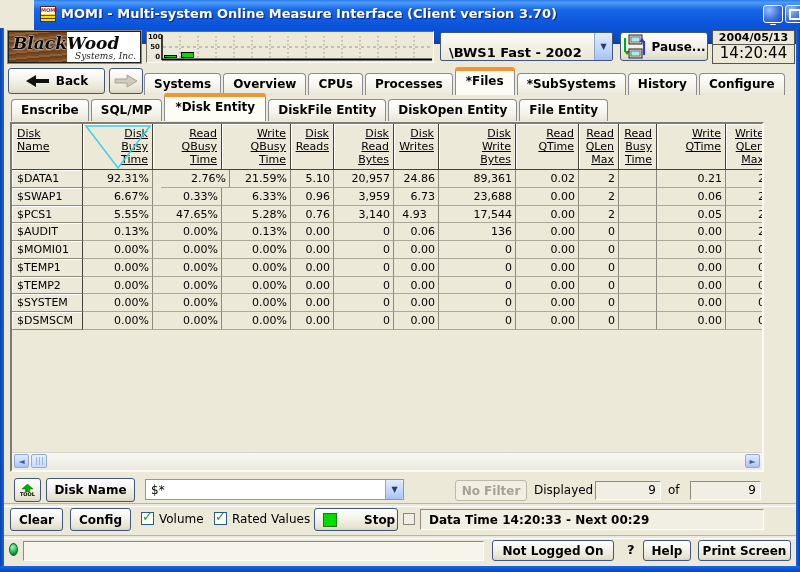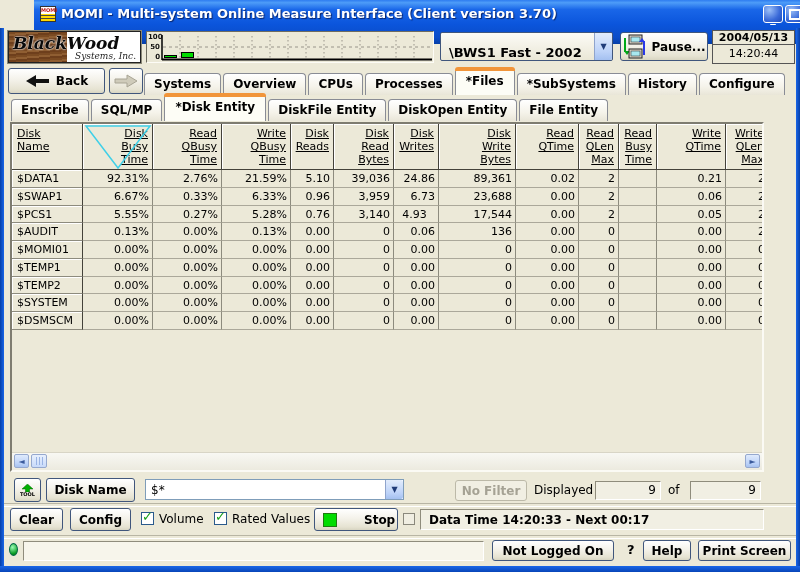--- a/index.html
+++ b/index.html
@@ -59,21 +59,21 @@
   #syscombo .val{flex:1;font-weight:bold;font-size:13px;padding-left:8px;white-space:nowrap;margin-top:12px;}
   .xparrow{width:17px;align-self:stretch;border-left:1px solid #8FA4CC;border-radius:0 2px 2px 0;
     background:linear-gradient(180deg,#E2ECFC,#BCD2F8 70%,#A4C0F0);
     display:flex;align-items:center;justify-content:center;color:#203C78;font-size:8px;}
 
   #pausebtn{left:620px;top:32px;width:88px;height:29px;}
   #datetime{position:absolute;left:712px;top:30px;width:83px;height:34px;}
   #datebox{box-sizing:border-box;height:15px;border:1px solid #555;background:#ECE9D8;
     font-size:11px;font-weight:bold;text-align:center;line-height:13px;}
   #timebox{box-sizing:border-box;height:19px;border:1px solid #555;border-top:0;background:#ECE9D8;
-    font-size:11px;text-align:center;line-height:17px;}
+    font-size:15px;text-align:center;line-height:17px;}
 
   
   #backbtn{left:8px;top:68px;width:97px;height:26px;}
   #fwdbtn{left:109px;top:68px;width:34px;height:26px;}
   .tabrow{position:absolute;display:flex;align-items:flex-end;gap:2px;}
   #maintabs{left:144px;top:66px;height:29px;}
   #subtabs{left:11px;top:94px;height:27px;}
   .tab{box-sizing:border-box;padding:3px 9px 4px;border:1px solid #898C95;border-bottom:0;
     border-radius:4px 4px 0 0;background:linear-gradient(180deg,#FFFFFF,#F5F3EA 60%,#E9E6D8);
     font-weight:bold;font-size:12px;white-space:nowrap;position:relative;}
@@ -291,24 +291,24 @@
         <div class="hcell" style="left: 607px; top: 0px; width: 38px; height: 46px;">Read
 Busy
 Time</div>
         <div class="hcell" style="left: 645px; top: 0px; width: 69px; height: 46px;">Write
 QTime</div>
         <div class="hcell" style="left: 714px; top: 0px; width: 43px; height: 46px;">Write
 QLen
 Max</div>
         <div class="ncell" style="left: 0px; top: 46px; width: 71px; height: 17.75px;">$DATA1</div>
         <div class="dcell" style="left: 71px; top: 46px; width: 70px; height: 17.75px;">92.31%</div>
-        <div class="dcell" style="left: 141px; top: 46px; width: 69px; height: 17.75px;">2.76%</div>
+        <div class="dcell" style="left: 149px; top: 46px; width: 69px; height: 17.75px;">2.76%</div>
         <div class="dcell" style="left: 210px; top: 46px; width: 69px; height: 17.75px;">21.59%</div>
         <div class="dcell" style="left: 279px; top: 46px; width: 43px; height: 17.75px;">5.10</div>
-        <div class="dcell" style="left: 322px; top: 46px; width: 60px; height: 17.75px;">39,036</div>
+        <div class="dcell" style="left: 322px; top: 46px; width: 60px; height: 17.75px;">20,957</div>
         <div class="dcell" style="left: 382px; top: 46px; width: 45px; height: 17.75px;">24.86</div>
         <div class="dcell" style="left: 427px; top: 46px; width: 77px; height: 17.75px;">89,361</div>
         <div class="dcell" style="left: 504px; top: 46px; width: 63px; height: 17.75px;">0.02</div>
         <div class="dcell" style="left: 567px; top: 46px; width: 40px; height: 17.75px;">2</div>
         <div class="dcell" style="left: 607px; top: 46px; width: 38px; height: 17.75px;"></div>
         <div class="dcell" style="left: 645px; top: 46px; width: 69px; height: 17.75px;">0.21</div>
         <div class="dcell" style="left: 714px; top: 46px; width: 43px; height: 17.75px;">2</div>
         <div class="ncell" style="left: 0px; top: 63.75px; width: 71px; height: 17.75px;">$SWAP1</div>
         <div class="dcell" style="left: 71px; top: 63.75px; width: 70px; height: 17.75px;">6.67%</div>
         <div class="dcell" style="left: 141px; top: 63.75px; width: 69px; height: 17.75px;">0.33%</div>
@@ -317,21 +317,21 @@
         <div class="dcell" style="left: 322px; top: 63.75px; width: 60px; height: 17.75px;">3,959</div>
         <div class="dcell" style="left: 382px; top: 63.75px; width: 45px; height: 17.75px;">6.73</div>
         <div class="dcell" style="left: 427px; top: 63.75px; width: 77px; height: 17.75px;">23,688</div>
         <div class="dcell" style="left: 504px; top: 63.75px; width: 63px; height: 17.75px;">0.00</div>
         <div class="dcell" style="left: 567px; top: 63.75px; width: 40px; height: 17.75px;">2</div>
         <div class="dcell" style="left: 607px; top: 63.75px; width: 38px; height: 17.75px;"></div>
         <div class="dcell" style="left: 645px; top: 63.75px; width: 69px; height: 17.75px;">0.06</div>
         <div class="dcell" style="left: 714px; top: 63.75px; width: 43px; height: 17.75px;">2</div>
         <div class="ncell" style="left: 0px; top: 81.5px; width: 71px; height: 17.75px;">$PCS1</div>
         <div class="dcell" style="left: 71px; top: 81.5px; width: 70px; height: 17.75px;">5.55%</div>
-        <div class="dcell" style="left: 141px; top: 81.5px; width: 69px; height: 17.75px;">0.27%</div>
+        <div class="dcell" style="left: 141px; top: 81.5px; width: 69px; height: 17.75px;">47.65%</div>
         <div class="dcell" style="left: 210px; top: 81.5px; width: 69px; height: 17.75px;">5.28%</div>
         <div class="dcell" style="left: 279px; top: 81.5px; width: 43px; height: 17.75px;">0.76</div>
         <div class="dcell" style="left: 322px; top: 81.5px; width: 60px; height: 17.75px;">3,140</div>
         <div class="dcell" style="left: 382px; top: 81.5px; width: 45px; height: 17.75px; text-align: center;">4.93</div>
         <div class="dcell" style="left: 427px; top: 81.5px; width: 77px; height: 17.75px;">17,544</div>
         <div class="dcell" style="left: 504px; top: 81.5px; width: 63px; height: 17.75px;">0.00</div>
         <div class="dcell" style="left: 567px; top: 81.5px; width: 40px; height: 17.75px;">2</div>
         <div class="dcell" style="left: 607px; top: 81.5px; width: 38px; height: 17.75px;"></div>
         <div class="dcell" style="left: 645px; top: 81.5px; width: 69px; height: 17.75px;">0.05</div>
         <div class="dcell" style="left: 714px; top: 81.5px; width: 43px; height: 17.75px;">2</div>
@@ -460,21 +460,21 @@
   <span class="cblabel" style="left:159px;top:512px;">Volume</span>
   <div class="cb" style="left:214px;top:512px;">
     <span class="chk">✓</span>
   </div>
   <span class="cblabel" style="left:232px;top:512px;">Rated Values</span>
   <div class="btn" id="stopbtn">
     <span class="sq"></span>
     <span class="lbl">Stop</span>
   </div>
   <div class="cb" id="minicb"></div>
-  <div class="sunken" id="datatime">Data Time 14:20:33 - Next 00:17</div>
+  <div class="sunken" id="datatime">Data Time 14:20:33 - Next 00:29</div>
 
   <div class="groove" style="top:535px;"></div>
   <div id="led"></div>
   <div class="sunken" id="statusfield"></div>
   <div class="btn" id="nlobtn">
     <span>Not Logged On</span>
   </div>
   <span id="qmark">?</span>
   <div class="btn" id="helpbtn">
     <span>Help</span>

